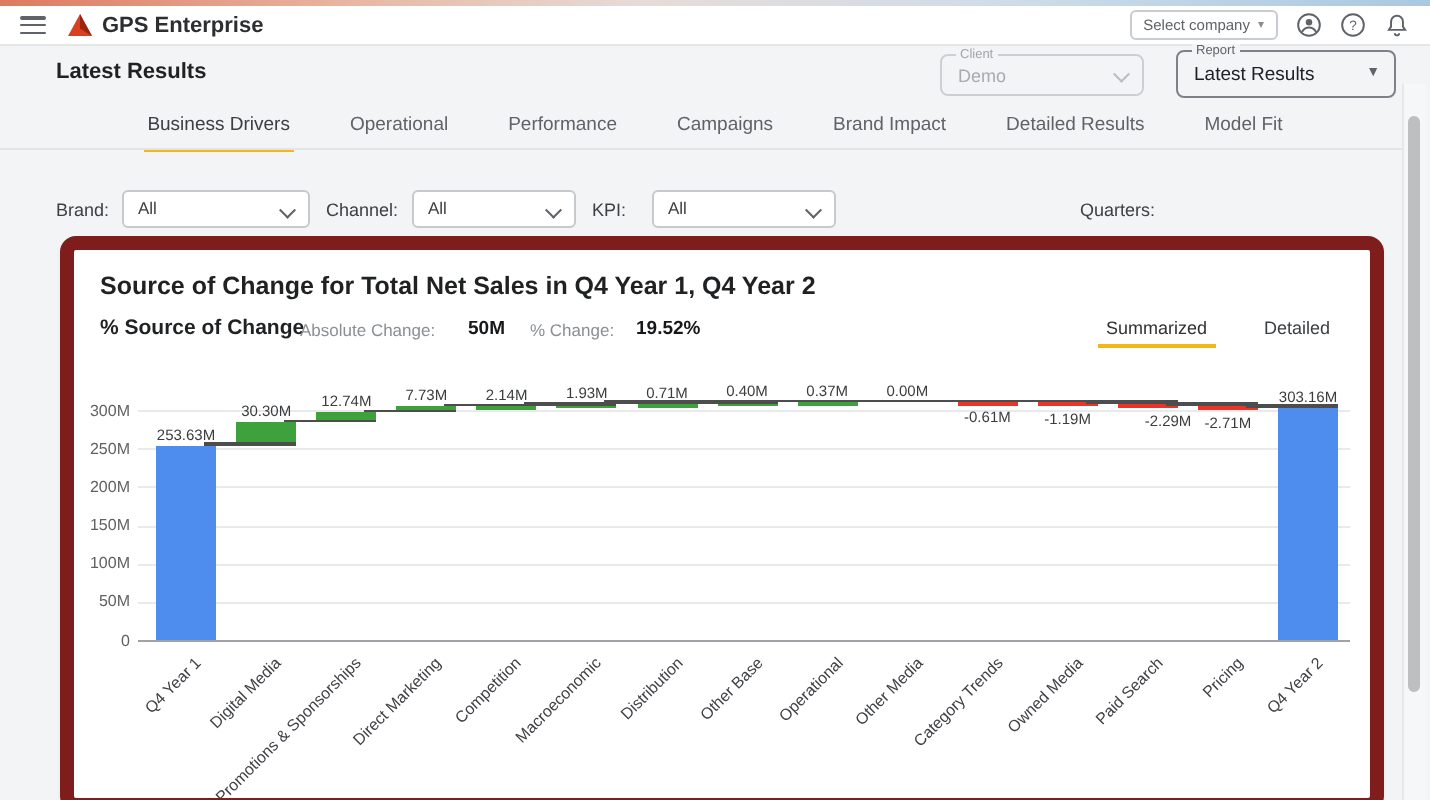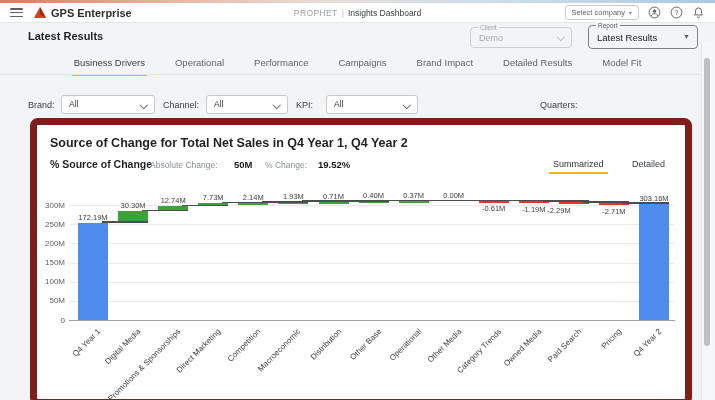--- a/index.html
+++ b/index.html
@@ -74,25 +74,20 @@
   <div id="hamburger">
       <span></span>
       <span></span>
       <span></span>
     </div>
   <svg width="12" height="11" viewBox="0 0 12 11">
     <polygon points="6,0 12,11 0,11" fill="#d8401f"></polygon>
     <polygon points="6,0 12,11 6,7.2" fill="#9e2410"></polygon>
   </svg>
   <span id="brand">GPS Enterprise</span>
-  <div id="breadcrumb">
-    <span class="bc-l">PROPHET</span>
-    <span class="bc-s">|</span>
-    <span class="bc-r">Insights Dashboard</span>
-  </div>
   <div id="hdr-right">
     <div id="select-company">
       <span>Select company</span>
       <span style="font-size:6px;color:#8a8f94;">▾</span>
     </div>
     <svg class="hicon" viewBox="0 0 24 24">
       <circle cx="12" cy="12" r="10" fill="none" stroke="#5f6368" stroke-width="1.8"></circle>
       <circle cx="12" cy="9.5" r="3" fill="#5f6368"></circle>
       <path d="M5.5 18.5c1.6-3 4-4.2 6.5-4.2s4.9 1.2 6.5 4.2" fill="none" stroke="#5f6368" stroke-width="1.8"></path>
     </svg>
@@ -173,21 +168,21 @@
       <div class="ytick" style="left: 0px; top: 94.2px;">100M</div>
       <div class="gridline" style="left: 32px; top: 79.5px; width: 606px; height: 1px; background: rgb(233, 234, 236);"></div>
       <div class="ytick" style="left: 0px; top: 75px;">150M</div>
       <div class="gridline" style="left: 32px; top: 60.3px; width: 606px; height: 1px; background: rgb(233, 234, 236);"></div>
       <div class="ytick" style="left: 0px; top: 55.8px;">200M</div>
       <div class="gridline" style="left: 32px; top: 41.2px; width: 606px; height: 1px; background: rgb(233, 234, 236);"></div>
       <div class="ytick" style="left: 0px; top: 36.7px;">250M</div>
       <div class="gridline" style="left: 32px; top: 22px; width: 606px; height: 1px; background: rgb(233, 234, 236);"></div>
       <div class="ytick" style="left: 0px; top: 17.5px;">300M</div>
       <div class="bar" style="left: 41px; top: 39.8px; width: 30px; height: 97.2px; background: rgb(78, 140, 238);"></div>
-      <div class="vlabel" style="left: 28px; top: 29.8px;">172.19M</div>
+      <div class="vlabel" style="left: 28px; top: 29.8px;">253.63M</div>
       <div class="cat" style="left: 59px; top: 144px;">Q4 Year 1</div>
       <div class="bar" style="left: 81.1px; top: 28.2px; width: 30px; height: 11.6px; background: rgb(61, 162, 60);"></div>
       <div class="vlabel" style="left: 68.1px; top: 18.2px;">30.30M</div>
       <div class="cat" style="left: 99.1px; top: 144px;">Digital Media</div>
       <div class="bar" style="left: 121.2px; top: 23.3px; width: 30px; height: 4.9px; background: rgb(61, 162, 60);"></div>
       <div class="vlabel" style="left: 108.2px; top: 13.3px;">12.74M</div>
       <div class="cat" style="left: 139.2px; top: 144px;">Promotions &amp; Sponsorships</div>
       <div class="bar" style="left: 161.2px; top: 20.3px; width: 30px; height: 3px; background: rgb(61, 162, 60);"></div>
       <div class="vlabel" style="left: 148.2px; top: 10.3px;">7.73M</div>
       <div class="cat" style="left: 179.2px; top: 144px;">Direct Marketing</div>
@@ -208,21 +203,21 @@
       <div class="cat" style="left: 379.6px; top: 144px;">Operational</div>
       <div class="vlabel" style="left: 388.7px; top: 8.2px;">0.00M</div>
       <div class="cat" style="left: 419.7px; top: 144px;">Other Media</div>
       <div class="bar" style="left: 441.7px; top: 18.2px; width: 30px; height: 2px; background: rgb(234, 52, 39);"></div>
       <div class="vlabel" style="left: 428.7px; top: 21.4px;">-0.61M</div>
       <div class="cat" style="left: 459.7px; top: 144px;">Category Trends</div>
       <div class="bar" style="left: 481.8px; top: 18.4px; width: 30px; height: 2px; background: rgb(234, 52, 39);"></div>
       <div class="vlabel" style="left: 468.8px; top: 21.9px;">-1.19M</div>
       <div class="cat" style="left: 499.8px; top: 144px;">Owned Media</div>
       <div class="bar" style="left: 521.9px; top: 18.9px; width: 30px; height: 2px; background: rgb(234, 52, 39);"></div>
-      <div class="vlabel" style="left: 494px; top: 22.8px; text-align: center;">-2.29M</div>
+      <div class="vlabel" style="left: 519px; top: 22.8px; text-align: center;">-2.29M</div>
       <div class="cat" style="left: 539.9px; top: 144px;">Paid Search</div>
       <div class="bar" style="left: 561.9px; top: 19.8px; width: 30px; height: 2px; background: rgb(234, 52, 39);"></div>
       <div class="vlabel" style="left: 548.9px; top: 23.8px;">-2.71M</div>
       <div class="cat" style="left: 579.9px; top: 144px;">Pricing</div>
       <div class="bar" style="left: 602px; top: 20.8px; width: 30px; height: 116.2px; background: rgb(78, 140, 238);"></div>
       <div class="vlabel" style="left: 589px; top: 10.8px;">303.16M</div>
       <div class="cat" style="left: 620px; top: 144px;">Q4 Year 2</div>
       <div class="conn" style="left: 65px; top: 38.3px; width: 46.1px; height: 1.5px; background: rgb(77, 77, 77);"></div>
       <div class="conn" style="left: 105.1px; top: 26.7px; width: 46.1px; height: 1.5px; background: rgb(77, 77, 77);"></div>
       <div class="conn" style="left: 145.2px; top: 21.8px; width: 46.1px; height: 1.5px; background: rgb(77, 77, 77);"></div>

